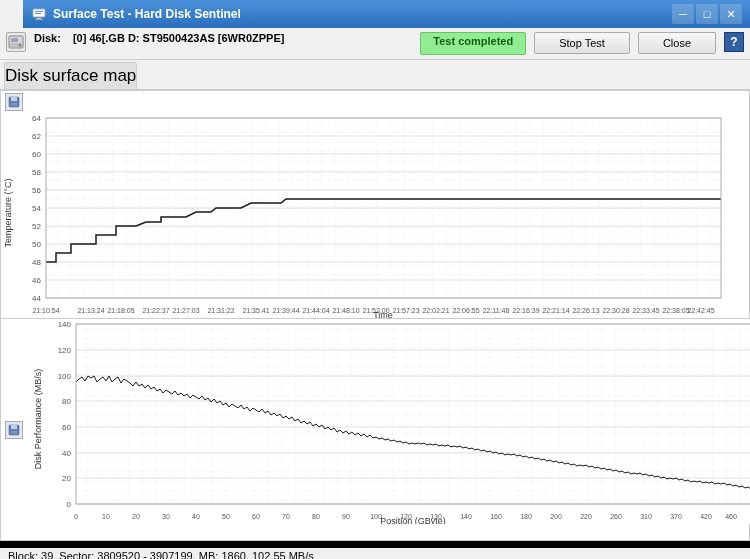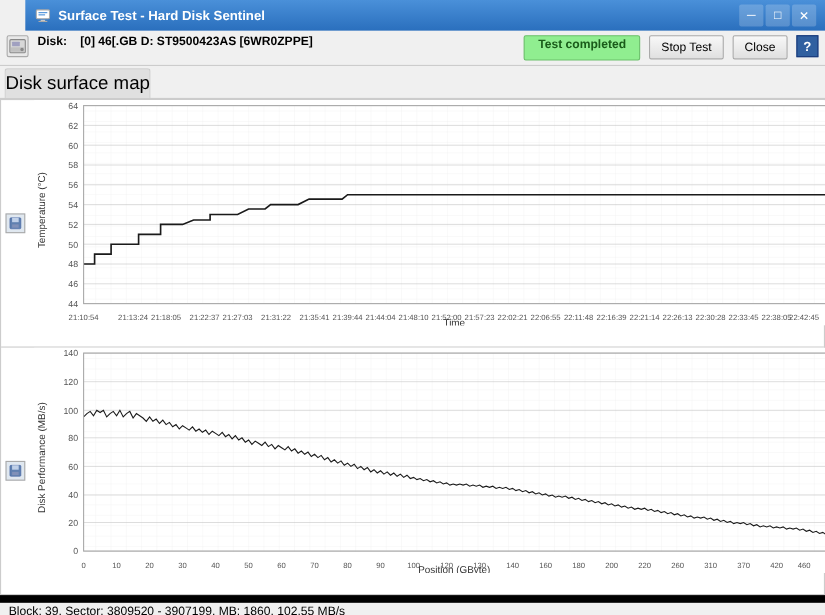--- a/index.html
+++ b/index.html
@@ -76,21 +76,21 @@
       border: 1px solid #6abf6a;
       padding: 2px 12px;
       font-size: 11px;
       font-weight: bold;
       color: #1a5c1a;
       border-radius: 2px;
     }
     .toolbar-btn {
       background: linear-gradient(to bottom, #f8f8f8, #e0e0e0);
       border: 1px solid #aaa;
-      padding: 2px 10px;
+      padding: 2px 24px;
       font-size: 11px;
       cursor: pointer;
       border-radius: 2px;
       height: 22px;
     }
     .hdd-icon {
       width: 20px;
       height: 20px;
       background: #e8e8e8;
       border: 1px solid #aaa;
@@ -190,21 +190,21 @@
     <span style="color:white;font-weight:bold;font-size:12px;">?</span>
   </div>
 </div>
 
 <div class="tabs-bar">
   <div class="tab">Disk surface map</div>
 </div>
 
 <div class="main-content">
 
-  <div style="flex:1;border-bottom:1px solid #ccc;display:flex;flex-direction:row;position:relative;">
+  <div style="flex:1;border-bottom:1px solid #ccc;display:flex;flex-direction:column;position:relative;">
     <div style="padding:2px 4px;display:flex;align-items:center;">
       <div style="width:18px;height:18px;background:#e0e8f0;border:1px solid #aaa;display:flex;align-items:center;justify-content:center;margin-right:4px;">
         <svg width="12" height="12" viewBox="0 0 12 12">
           <rect x="1" y="1" width="10" height="10" rx="1" fill="#6080b0" stroke="#4060a0" stroke-width="0.5"></rect>
           <rect x="3" y="1" width="6" height="4" fill="#c0d0e8"></rect>
           <rect x="3" y="7" width="6" height="3" fill="#8090b8"></rect>
         </svg>
       </div>
     </div>
     <div style="flex:1;position:relative;">

